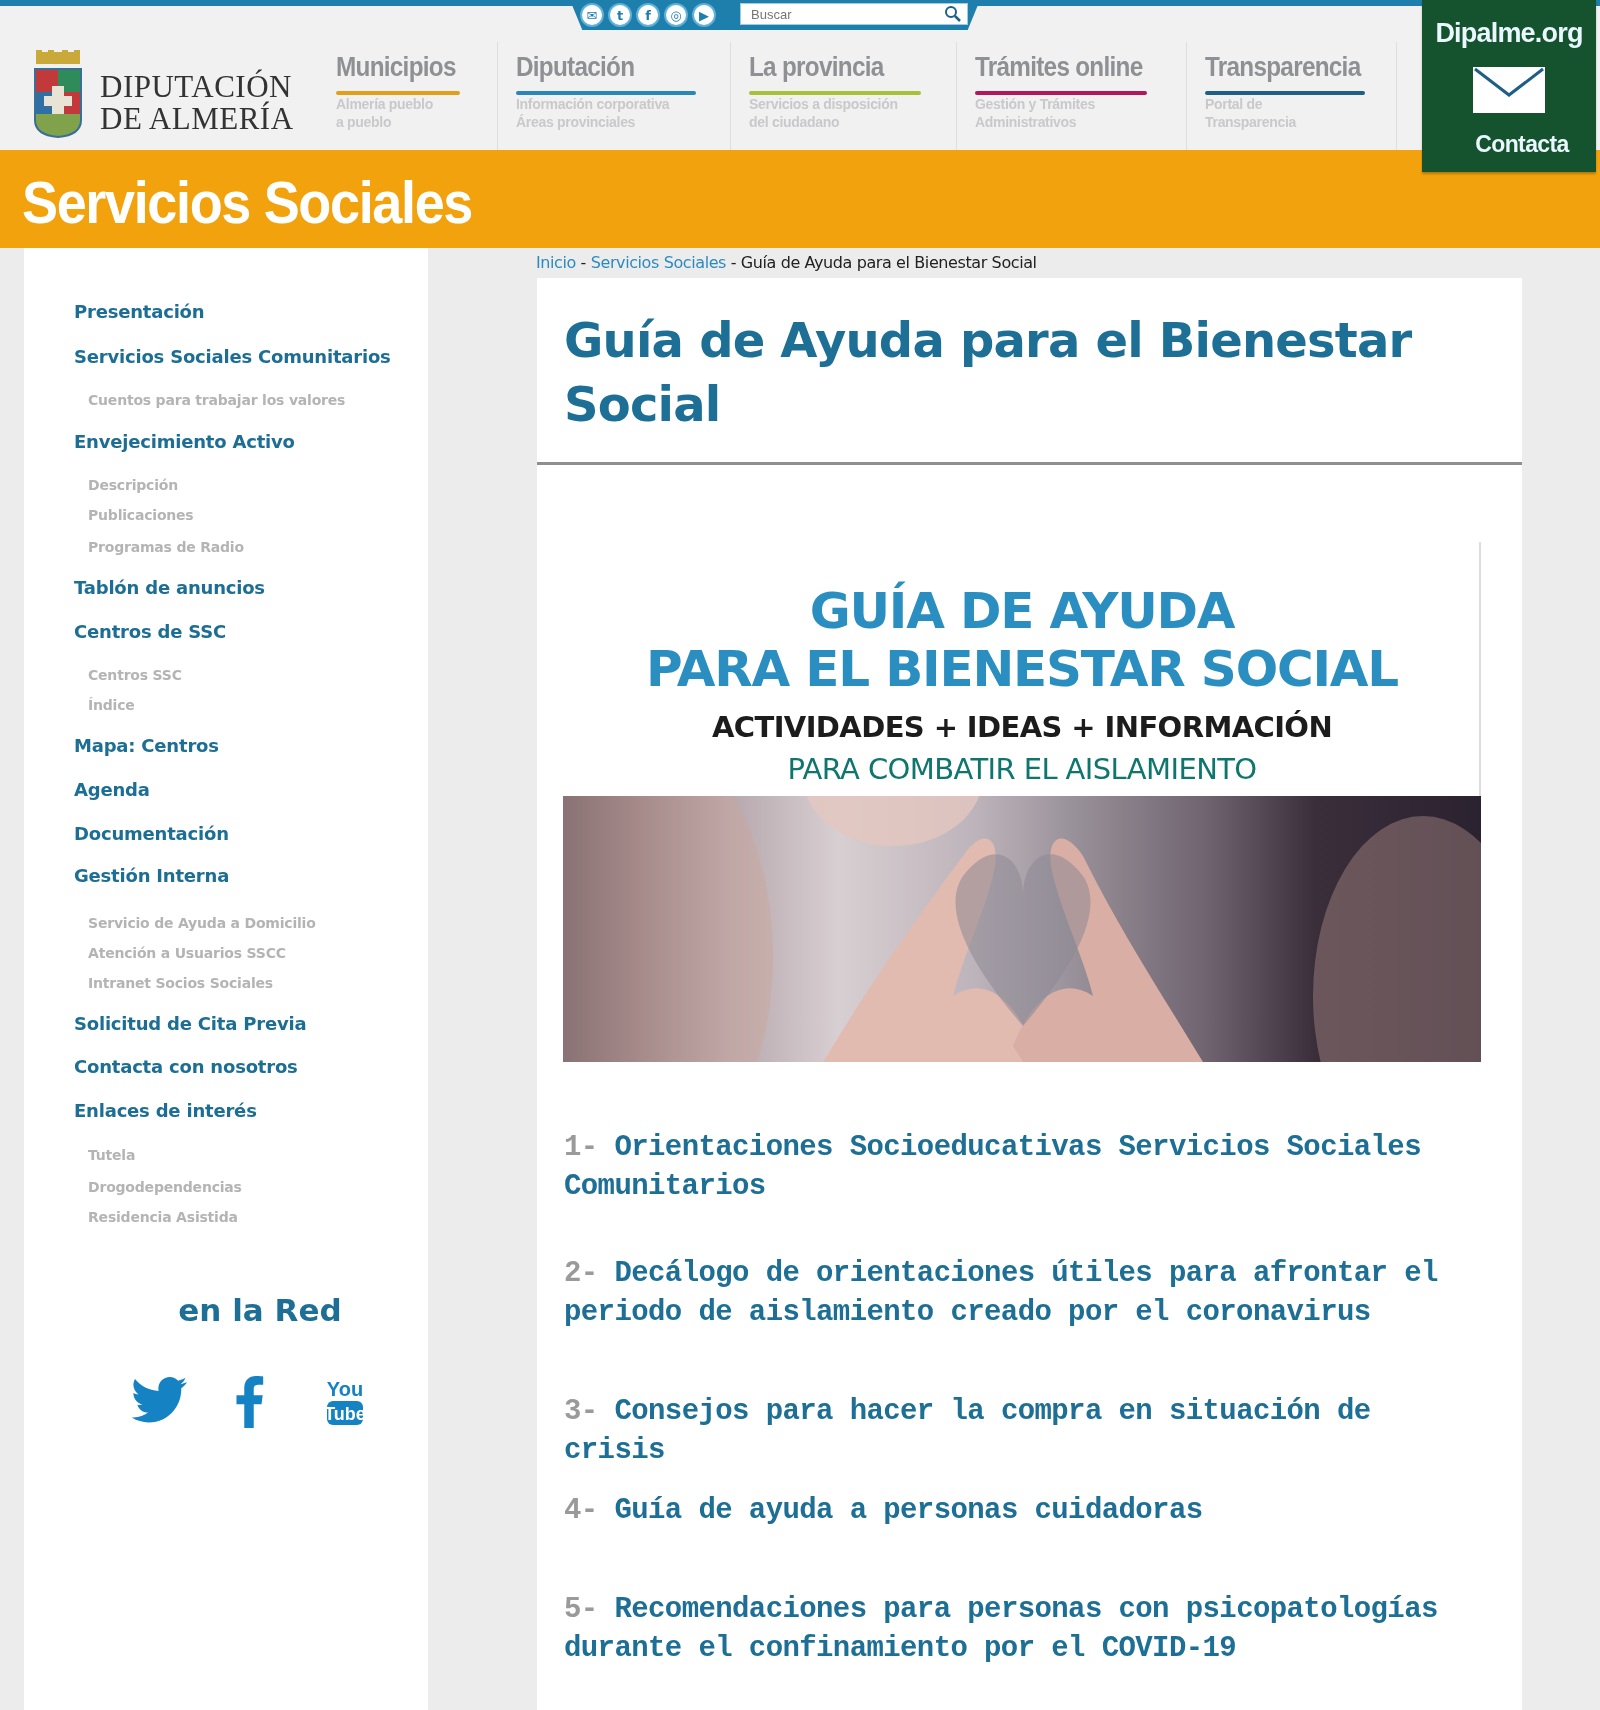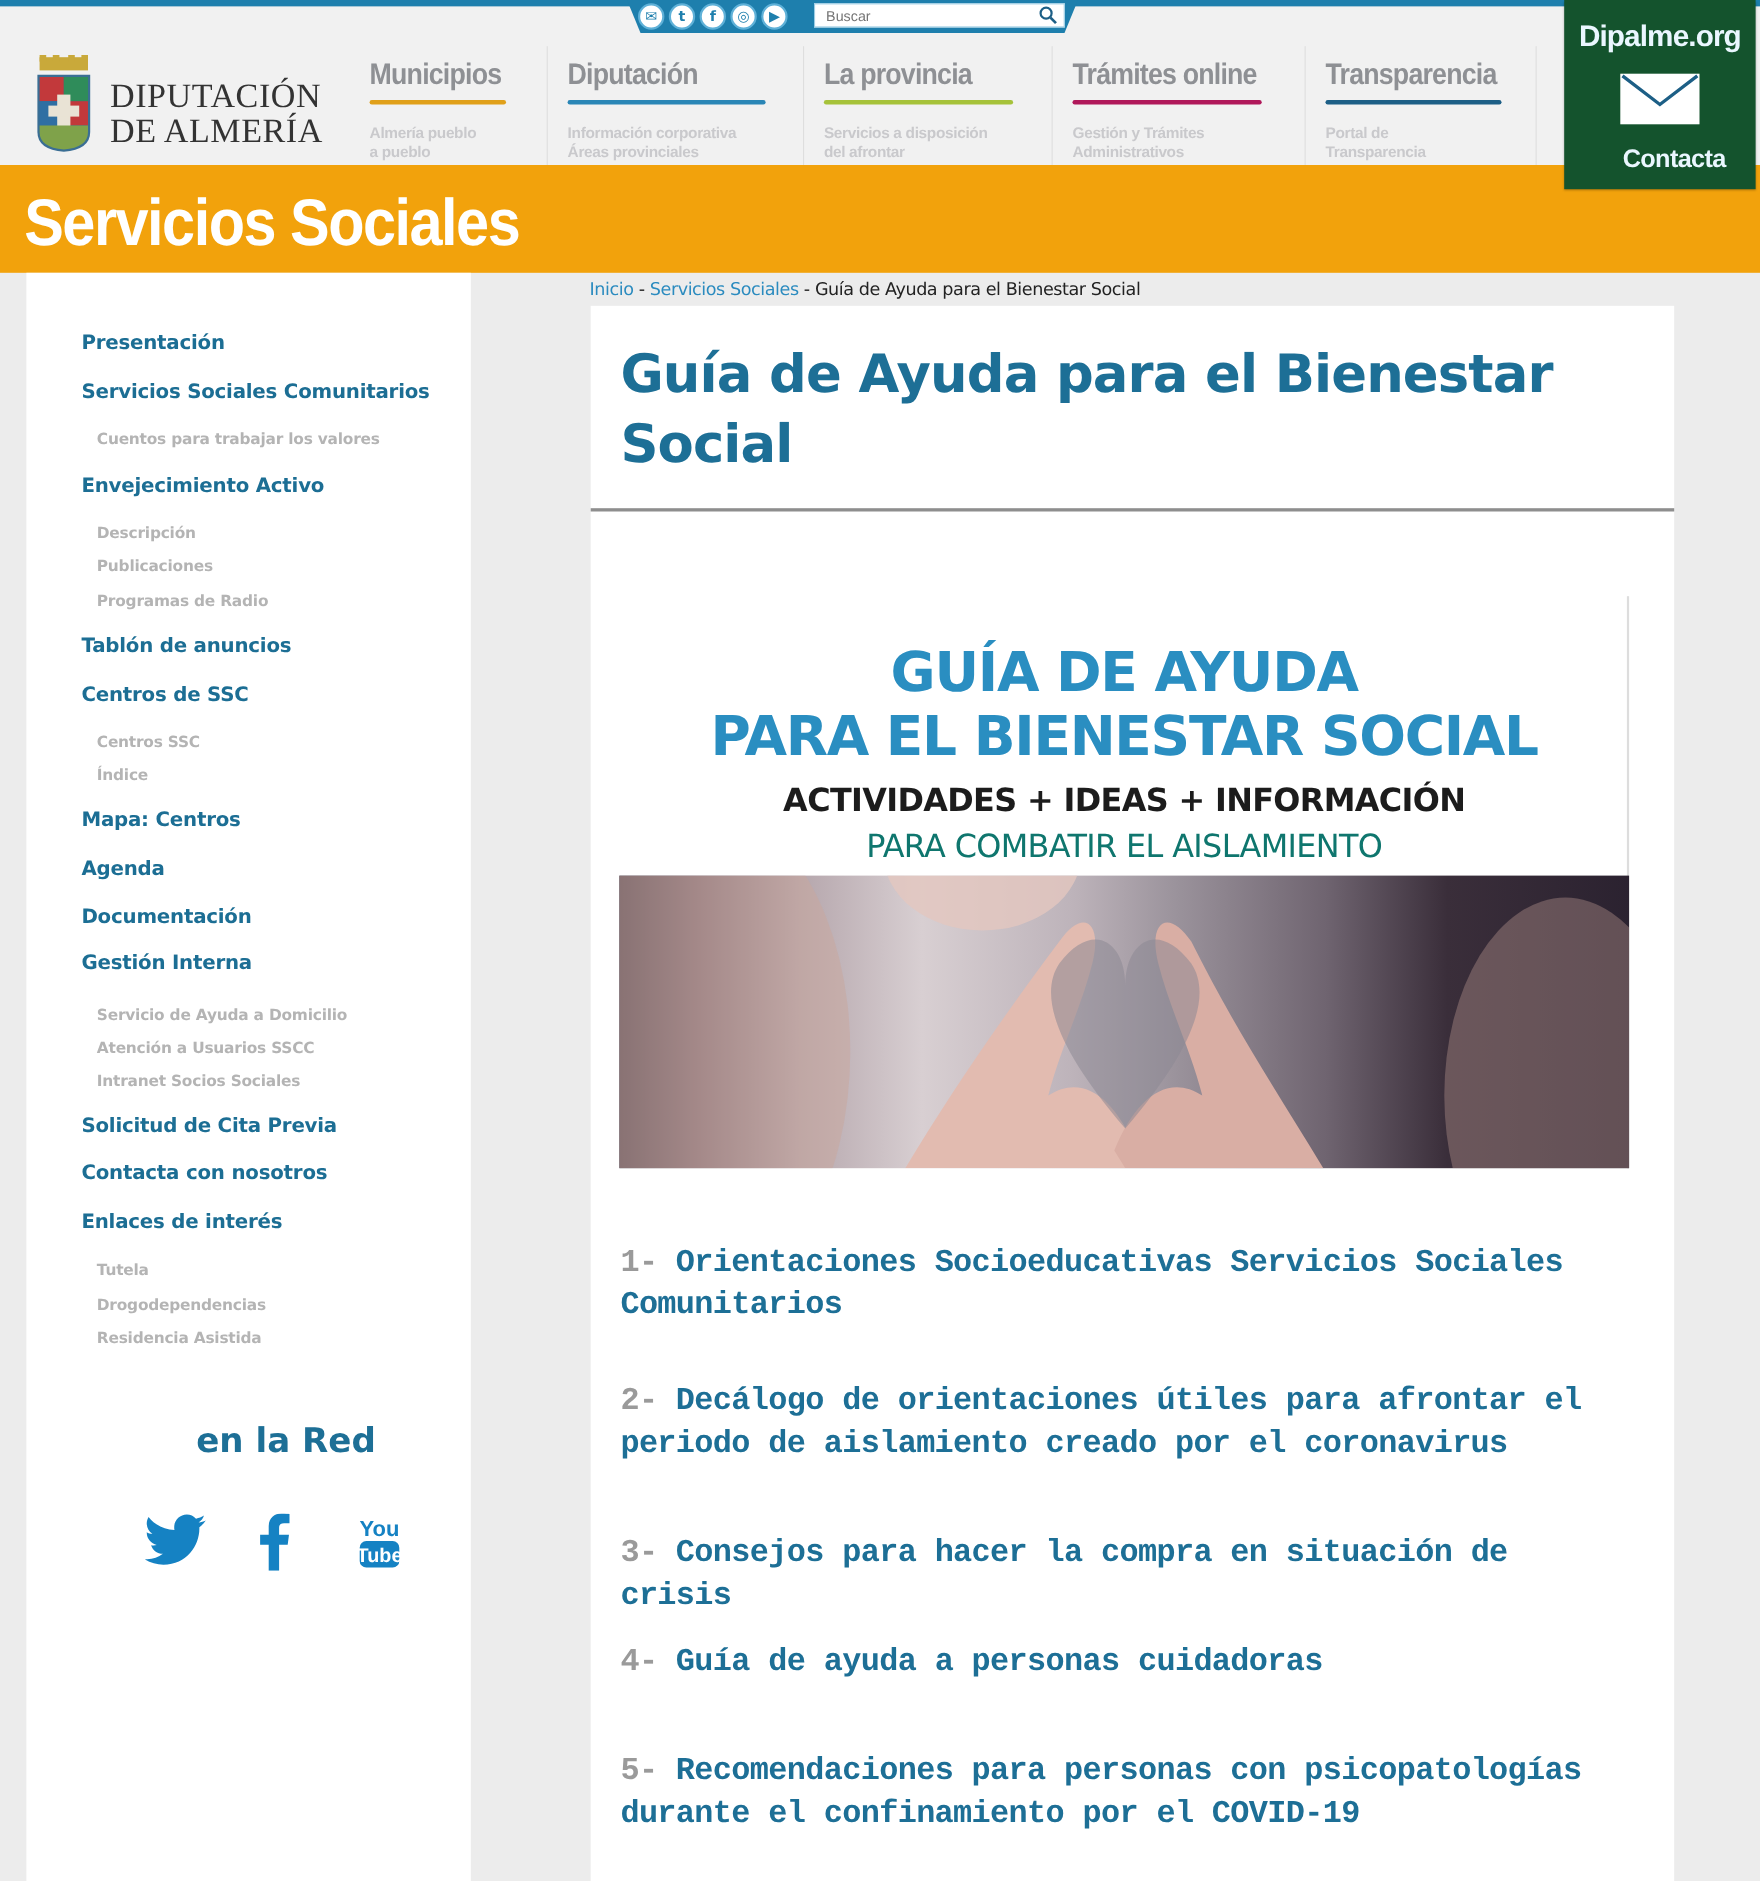--- a/index.html
+++ b/index.html
@@ -18,21 +18,21 @@
   .search .mag { position: absolute; right: 4px; top: 1px; width: 20px; height: 18px; }
 
   .logo { position: absolute; left: 30px; top: 40px; width: 270px; height: 100px; }
   .crest { position: absolute; left: 2px; top: 4px; width: 52px; height: 90px; }
   .logo-text { position: absolute; left: 70px; top: 25px; font-family: "Liberation Serif", serif; font-size: 31px; line-height: 32px; color: #333; letter-spacing: 0.5px; }
 
   .nav { position: absolute; left: 318px; top: 36px; height: 110px; display: flex; }
   .nav-item { position: relative; padding: 10px 18px 0 18px; border-right: 1px solid #dedede; height: 110px; }
   .nav-item .t { font-family: "Liberation Sans", sans-serif; font-weight: bold; font-size: 27px; color: #8e9094; white-space: nowrap; letter-spacing: -0.8px; transform: scaleX(0.9); transform-origin: left; display: inline-block; }
   .nav-item .bar { height: 4px; margin-top: 8px; border-radius: 2px; }
-  .nav-item .s { margin-top: 16px; font-family: "Liberation Sans", sans-serif; font-weight: bold; font-size: 14px; line-height: 18px; color: #c9c9cc; letter-spacing: -0.3px; }
+  .nav-item .s { margin-top: 0; font-family: "Liberation Sans", sans-serif; font-weight: bold; font-size: 14px; line-height: 18px; color: #c9c9cc; letter-spacing: -0.3px; }
 
   .dipalme { position: absolute; left: 1422px; top: 0; width: 174px; height: 172px; background: #14532d; box-shadow: 0 2px 2px rgba(0,0,0,0.25); text-align: center; color: #eaf7ff; }
   .dipalme .d1 { margin-top: 18px; font-family: "Liberation Sans", sans-serif; font-weight: bold; font-size: 27px; letter-spacing: -0.8px; }
   .dipalme .env { margin: 18px auto 0; width: 72px; height: 46px; background: #fff; position: relative; }
   .dipalme .env svg { position: absolute; left: 0; top: 0; }
   .dipalme .d2 { margin-top: 18px; font-family: "Liberation Sans", sans-serif; font-weight: bold; font-size: 23px; letter-spacing: -0.6px; padding-left: 26px; }
 
   .orange { position: absolute; left: 0; top: 150px; width: 1600px; height: 98px; background: #f2a20c; }
   .orange .title { position: absolute; left: 22px; top: 18px; font-family: "Liberation Sans", sans-serif; font-weight: bold; font-size: 60px; color: #fff; letter-spacing: -1.5px; transform: scaleX(0.9); transform-origin: left; white-space: nowrap; }
 
@@ -105,21 +105,21 @@
       <div class="s">
           <div>Información corporativa</div>
           <div>Áreas provinciales</div>
         </div>
     </div>
     <div class="nav-item" style="width:226px">
       <div class="t">La provincia</div>
       <div class="bar" style="background:#a6c23a;width:172px"></div>
       <div class="s">
           <div>Servicios a disposición</div>
-          <div>del afrontar</div>
+          <div>del ciudadano</div>
         </div>
     </div>
     <div class="nav-item" style="width:230px">
       <div class="t">Trámites online</div>
       <div class="bar" style="background:#b0185a;width:172px"></div>
       <div class="s">
           <div>Gestión y Trámites</div>
           <div>Administrativos</div>
         </div>
     </div>

